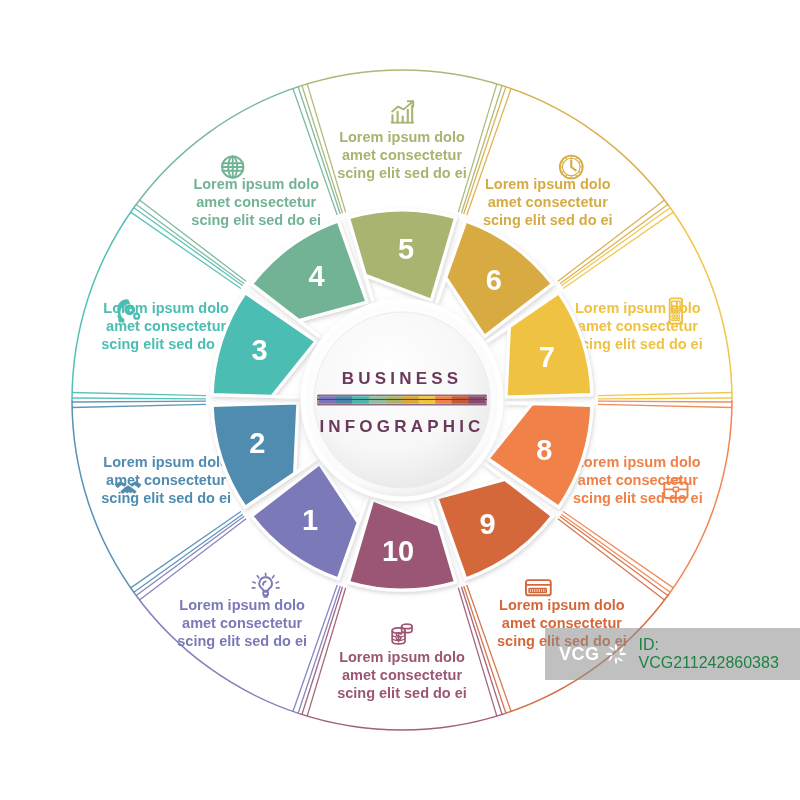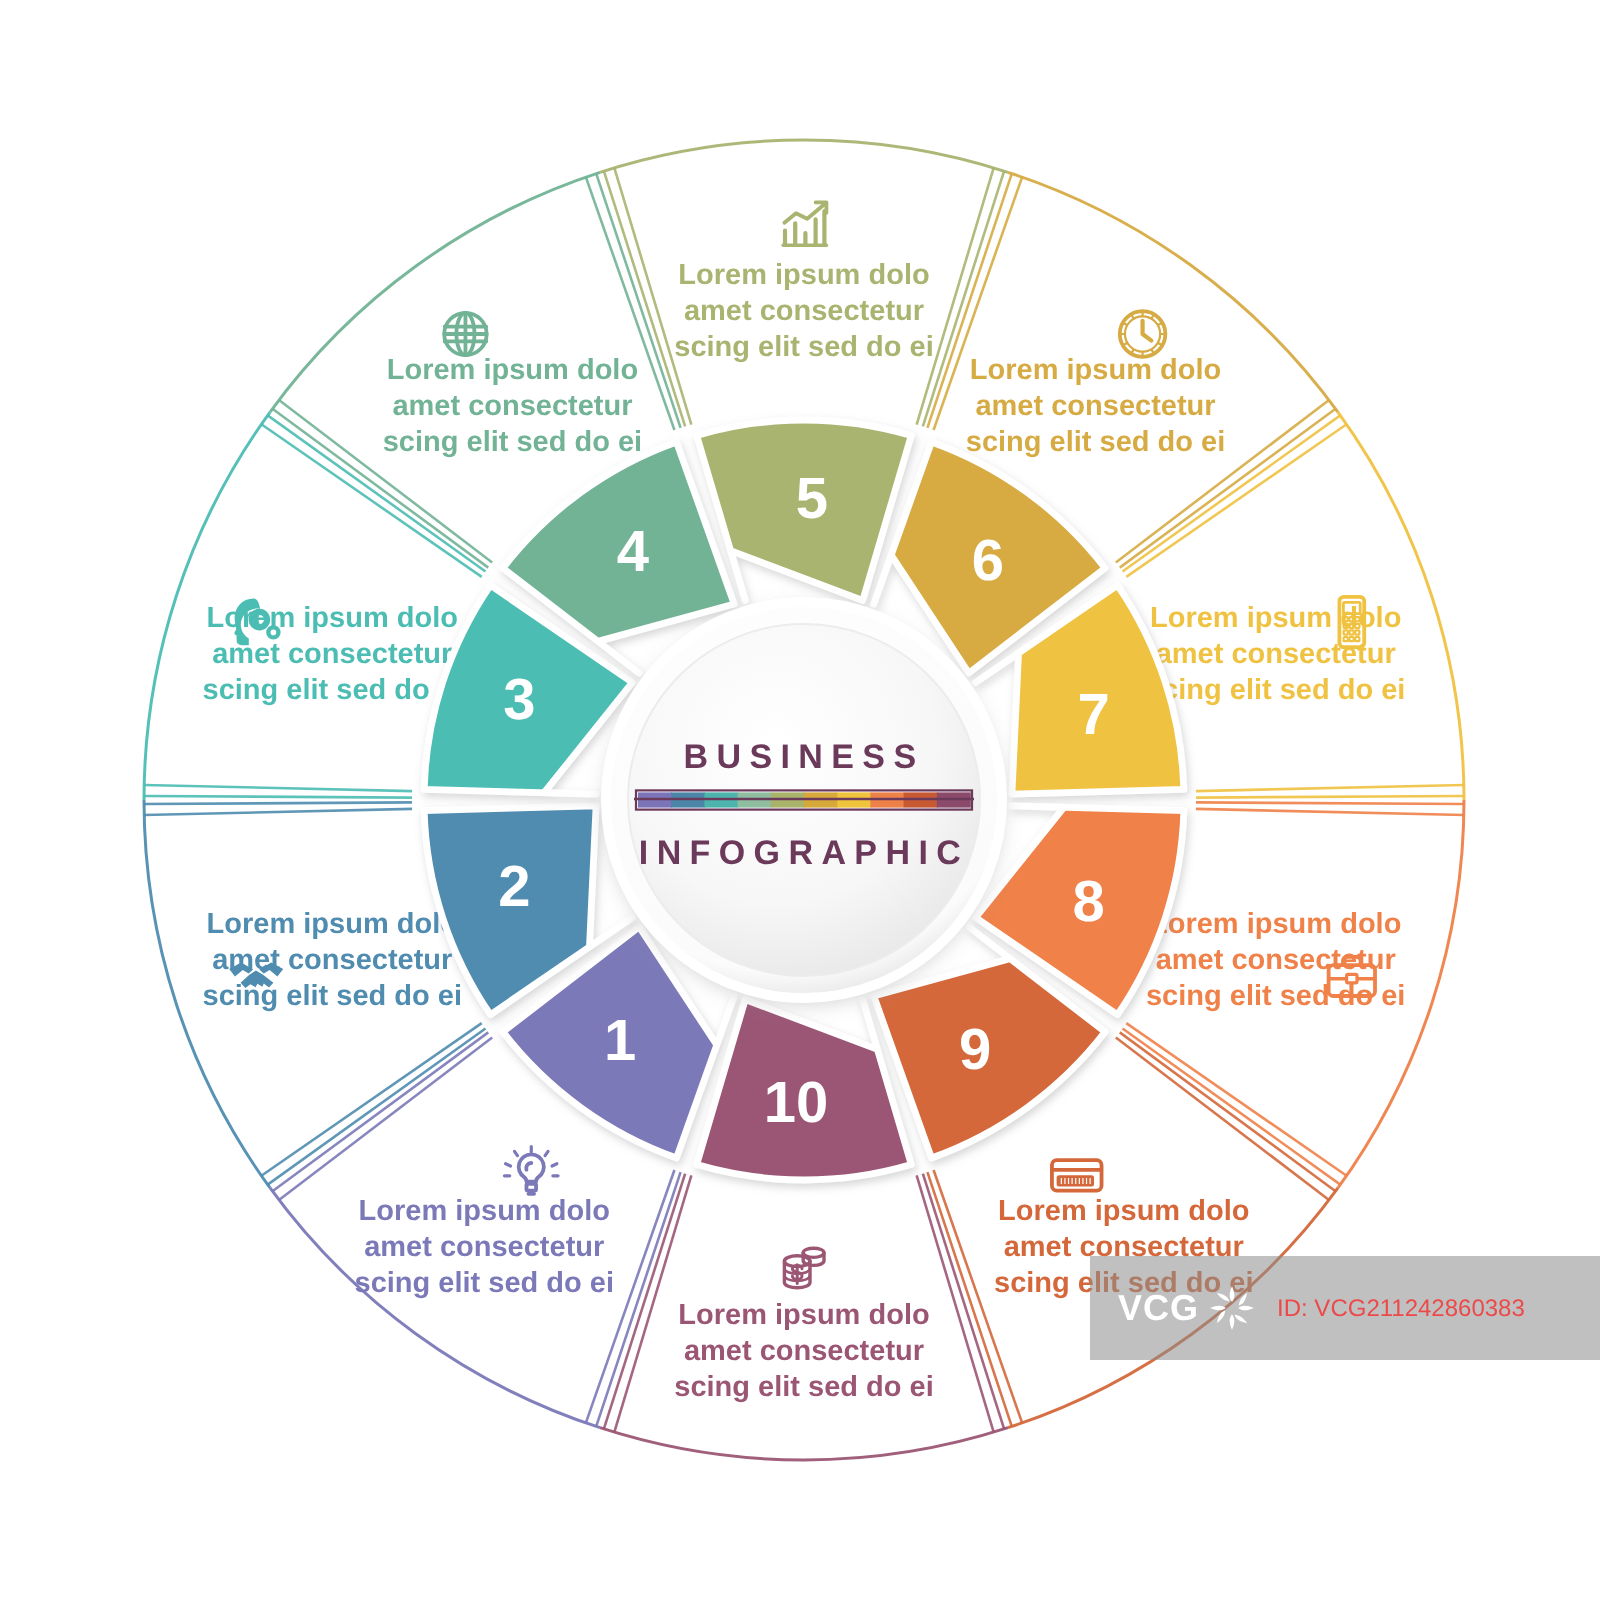--- a/index.html
+++ b/index.html
@@ -37,23 +37,23 @@
   }
   #wm-logo .wm-text {
     color: #ffffff;
     font-family: "Liberation Sans", sans-serif;
     font-weight: bold;
     font-size: 18px;
     letter-spacing: 0.5px;
   }
   #wm-burst { width: 26px; height: 26px; margin-left: 3px; }
   #wm-id {
-    color: #ef4444;
+    color: #15803d;
     font-family: "Liberation Sans", sans-serif;
-    font-size: 12px;
+    font-size: 16px;
     margin-left: 10px;
     opacity: .95;
   }
 </style>
 </head>
 <body>
 
 <div id="stage">
 
   <svg id="wheel" width="800" height="800" viewBox="0 0 800 800">

